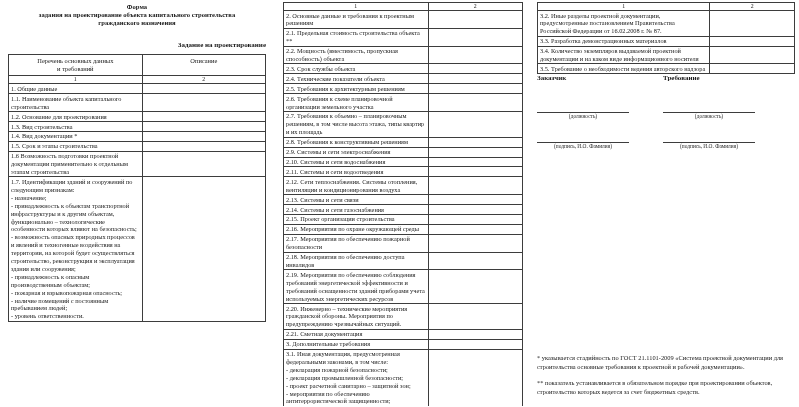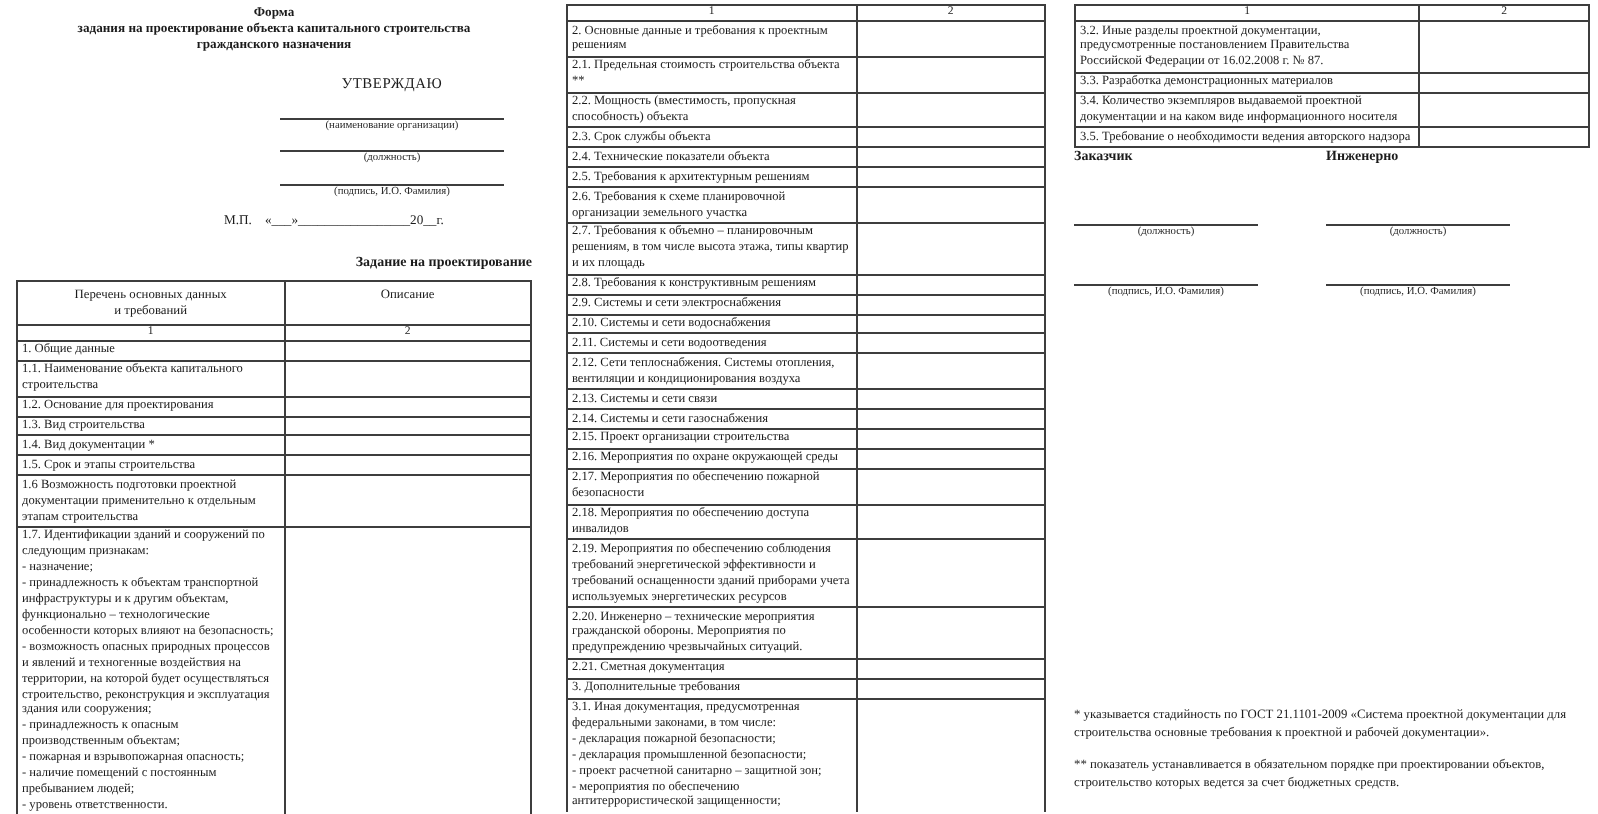--- a/index.html
+++ b/index.html
@@ -40,30 +40,20 @@
   .footnote{font-size:6.4px;line-height:8.6px;margin:0 0 8px 0;}
 </style>
 </head>
 <body>
 
 <div class="page page-left">
   <div class="doc-title">Форма
 задания на проектирование объекта капитального строительства
 гражданского назначения</div>
 
-  <div class="approve">
-    <div class="approve-head">УТВЕРЖДАЮ</div>
-    <div class="u-line"></div>
-    <div class="u-label">(наименование организации)</div>
-    <div class="u-line"></div>
-    <div class="u-label">(должность)</div>
-    <div class="u-line"></div>
-    <div class="u-label">(подпись, И.О. Фамилия)</div>
-    <div class="stamp-line">М.П.    «___»_________________20__г.</div>
-  </div>
 
   <div class="subtitle">Задание на проектирование</div>
 
   <table>
     <colgroup>
         <col style="width:52%">
         <col style="width:48%">
       </colgroup>
     <tbody>
       <tr>
@@ -271,21 +261,21 @@
 
   <div class="signatures">
     <div class="sig-col">
       <div class="sig-head">Заказчик</div>
       <div class="sig-line" style="margin-top:16px"></div>
       <div class="sig-label">(должность)</div>
       <div class="sig-line" style="margin-top:8px"></div>
       <div class="sig-label">(подпись, И.О. Фамилия)</div>
     </div>
     <div class="sig-col second">
-      <div class="sig-head">Инженерно</div>
+      <div class="sig-head">Требование</div>
       <div class="sig-line" style="margin-top:16px"></div>
       <div class="sig-label">(должность)</div>
       <div class="sig-line" style="margin-top:8px"></div>
       <div class="sig-label">(подпись, И.О. Фамилия)</div>
     </div>
   </div>
 
   <div class="footnotes">
     <p class="footnote">* указывается стадийность по ГОСТ 21.1101-2009 «Система проектной документации для строительства основные требования к проектной и рабочей документации».</p>
     <p class="footnote">** показатель устанавливается в обязательном порядке при проектировании объектов, строительство которых ведется за счет бюджетных средств.</p>

